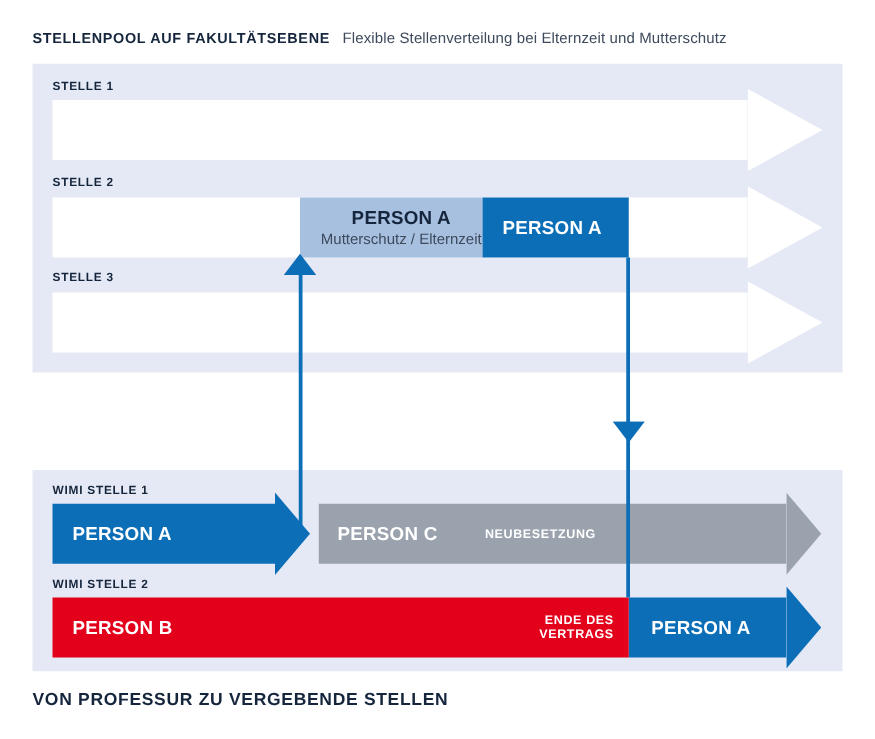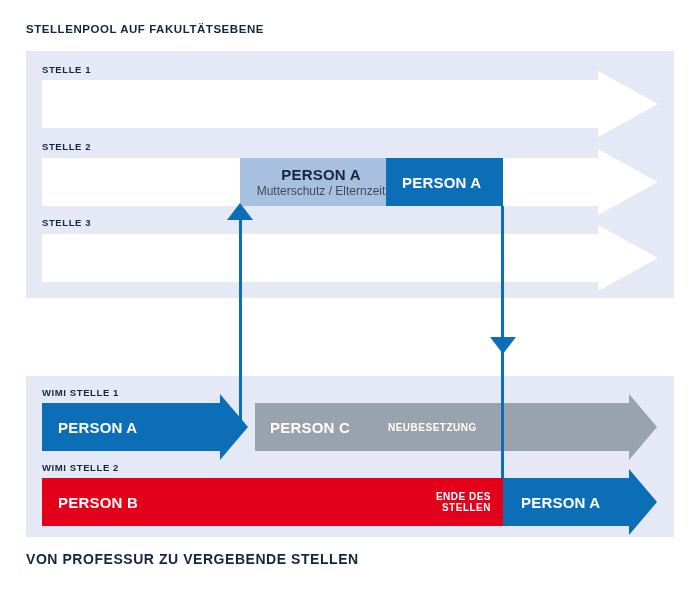--- a/index.html
+++ b/index.html
@@ -173,20 +173,21 @@
             clip-path: polygon(0 0, 100% 0, 50% 100%);
   }
 </style>
 </head>
 <body>
 
 <div id="stage">
 
   <div class="hdr-line">
     <span class="hdr-strong">STELLENPOOL AUF FAKULTÄTSEBENE</span>
+    <span class="hdr-sub">Flexible Stellenverteilung bei Elternzeit und Mutterschutz</span>
   </div>
 
   <div class="panel" id="panel-top"></div>
 
   <div class="row-label" style="left:42px; top:64px;">STELLE 1</div>
   <div class="track-body" style="top:80px;"></div>
   <div class="track-head" style="top:71px;"></div>
 
   <div class="row-label" style="left:42px; top:141px;">STELLE 2</div>
   <div class="track-body" style="top:158px;"></div>
@@ -232,21 +233,21 @@
     <div class="ab-head" style="left:126px; background:#0d6eb8;"></div>
     <div class="ab-text" style="padding-left:18px;">
       <span class="bar-label lbl-white">PERSON A</span>
     </div>
   </div>
 
   <div class="bar bar-red" style="left:42px; top:478px; width:461px; height:48px; padding-left:16px; padding-right:12px; justify-content:space-between;gap:42px;">
     <span class="bar-label lbl-white">PERSON B</span>
     <span class="stack" style="text-align:right; line-height:1.15;">
       <span class="bar-note">ENDE DES</span>
-      <span class="bar-note">STELLEN</span>
+      <span class="bar-note">VERTRAGS</span>
     </span>
   </div>
 
   <div class="conn-line" style="left:239px; top:218px; height:208px;"></div>
   <div class="conn-head-up" style="left:227px; top:203px;"></div>
 
   <div class="conn-line" style="left:501px; top:206px; height:272px;"></div>
   <div class="conn-head-down" style="left:490px; top:337px;"></div>
 
   <div class="foot-line">VON PROFESSUR ZU VERGEBENDE STELLEN</div>

